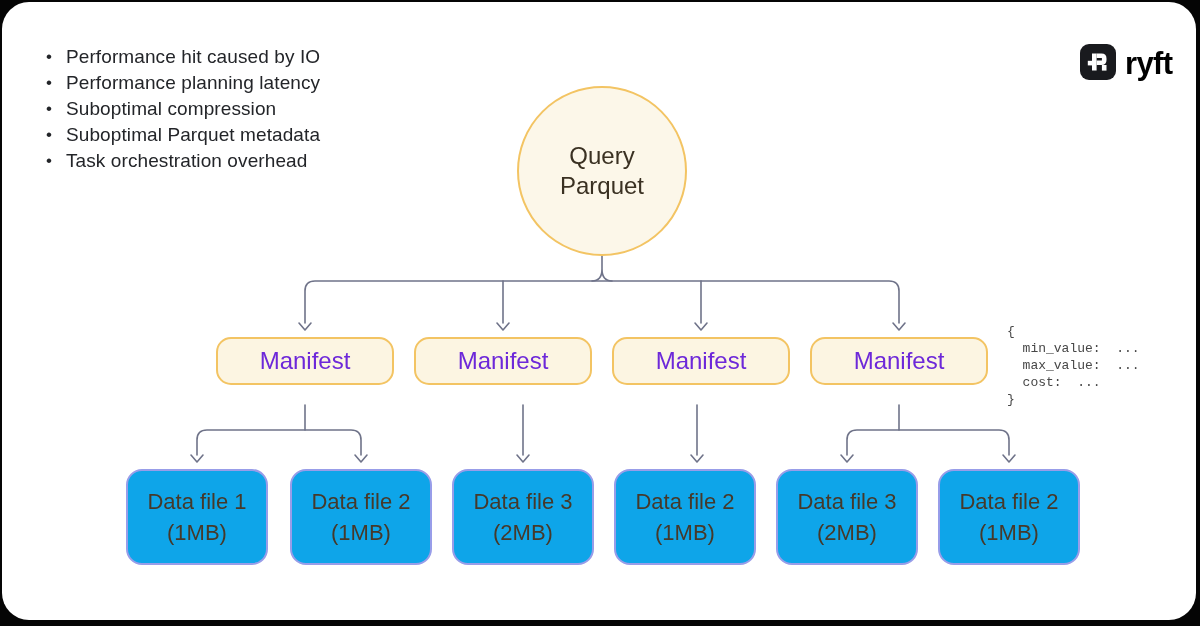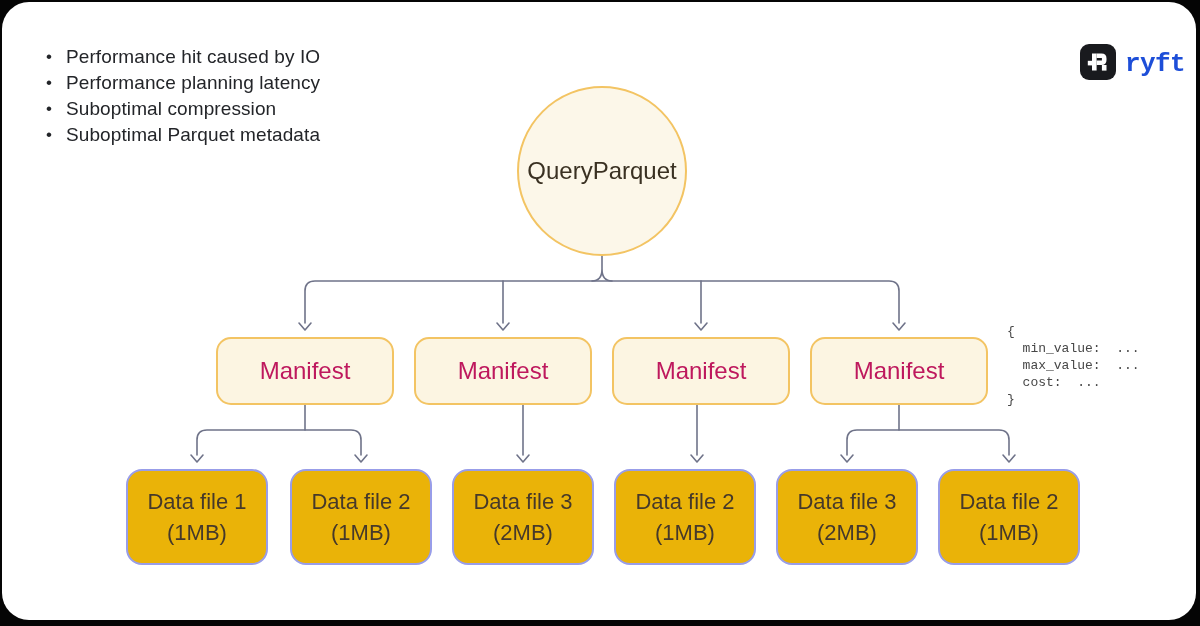--- a/index.html
+++ b/index.html
@@ -8,32 +8,32 @@
   .card{position:absolute;left:2px;top:2px;right:4px;bottom:6px;background:#ffffff;border-radius:27px;}
 
   
   .issues{position:absolute;left:40px;top:42px;margin:0;padding:0;list-style:none;}
   .issues li{position:relative;padding-left:24px;font-size:19px;line-height:26px;color:#232529;
              letter-spacing:.1px;}
   .issues li::before{content:"•";position:absolute;left:4px;top:0;color:#232529;font-size:17px;}
 
   
   .brand{position:absolute;left:1078px;top:42px;display:flex;align-items:center;gap:9px;}
-  .brand-name{font-size:26px;font-weight:bold;color:#1d4ed8;letter-spacing:-.6px;font-family:Liberation Mono, monospace;}
+  .brand-name{font-size:31px;font-weight:bold;color:#000000;letter-spacing:-.6px;}
 
   
   .node{position:absolute;display:flex;align-items:center;justify-content:center;
         text-align:center;box-sizing:border-box;}
   .root-circle{left:515px;top:84px;width:170px;height:170px;border-radius:50%;
                background:#fcf7e9;border:2.5px solid #f3c463;
-               font-size:24px;line-height:30px;color:#3a3122;flex-direction:row;}
-  .manifest{top:335px;width:178px;height:68px;border-radius:15px;background:#fcf5e2;
-            border:2px solid #f3c463;font-size:24px;color:#be185d;}
+               font-size:24px;line-height:30px;color:#3a3122;flex-direction:column;}
+  .manifest{top:335px;width:178px;height:48px;border-radius:15px;background:#fcf5e2;
+            border:2px solid #f3c463;font-size:24px;color:#6d28d9;}
   .m1{left:214px}.m2{left:412px}.m3{left:610px}.m4{left:808px}
-  .datafile{top:467px;width:142px;height:96px;border-radius:16px;background:#eab308;
+  .datafile{top:467px;width:142px;height:96px;border-radius:16px;background:#0ea5e9;
             border:2px solid #989de9;font-size:22px;line-height:31px;color:#46392a;flex-direction:column;}
   .d1{left:124px}.d2{left:288px}.d3{left:450px}.d4{left:612px}.d5{left:774px}.d6{left:936px}
 
   
   .code{position:absolute;left:1005px;top:321px;font-family:"Liberation Mono","DejaVu Sans Mono",monospace;
         font-size:13px;line-height:17px;color:#474747;}
   .code div{white-space:pre;}
 
   .edges{position:absolute;left:0;top:0;width:1200px;height:626px;pointer-events:none;}
   .edges path,.edges polyline{fill:none;stroke:#6f7389;stroke-width:1.6;stroke-linecap:round;stroke-linejoin:round;}
@@ -42,20 +42,21 @@
 <body>
 
 <div class="stage">
   <div class="card">
 
     <ul class="issues">
       <li>Performance hit caused by IO</li>
       <li>Performance planning latency</li>
       <li>Suboptimal compression</li>
       <li>Suboptimal Parquet metadata</li>
+      <li>Task orchestration overhead</li>
     </ul>
 
     <div class="brand">
       <span>
         <svg width="36" height="36" viewBox="0 0 36 36">
           <rect x="0" y="0" width="36" height="36" rx="9" fill="#191a1e"></rect>
           <rect x="12" y="9.5" width="4.6" height="17" fill="#ffffff"></rect>
           <rect x="7.8" y="16.8" width="4.2" height="4.6" fill="#ffffff"></rect>
           <path d="M16.6,9.5 L21.5,9.5 Q26.5,9.5 26.5,14.5 L26.5,16 Q26.5,21 21.5,21 L16.6,21 L16.6,16.4 L21.9,16.4 L21.9,14.1 L16.6,14.1 Z" fill="#ffffff"></path>
           <rect x="21.9" y="21" width="4.6" height="5.6" fill="#ffffff"></rect>

